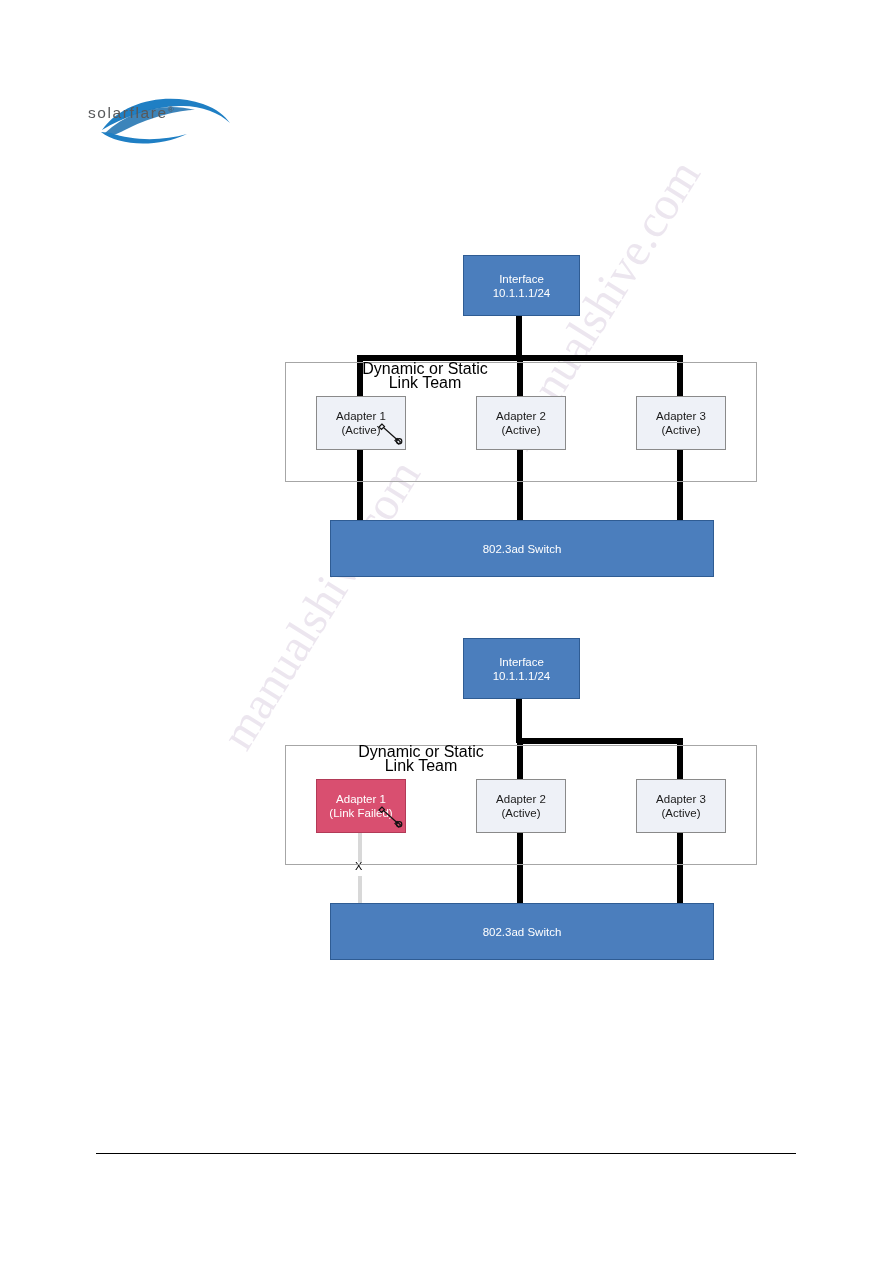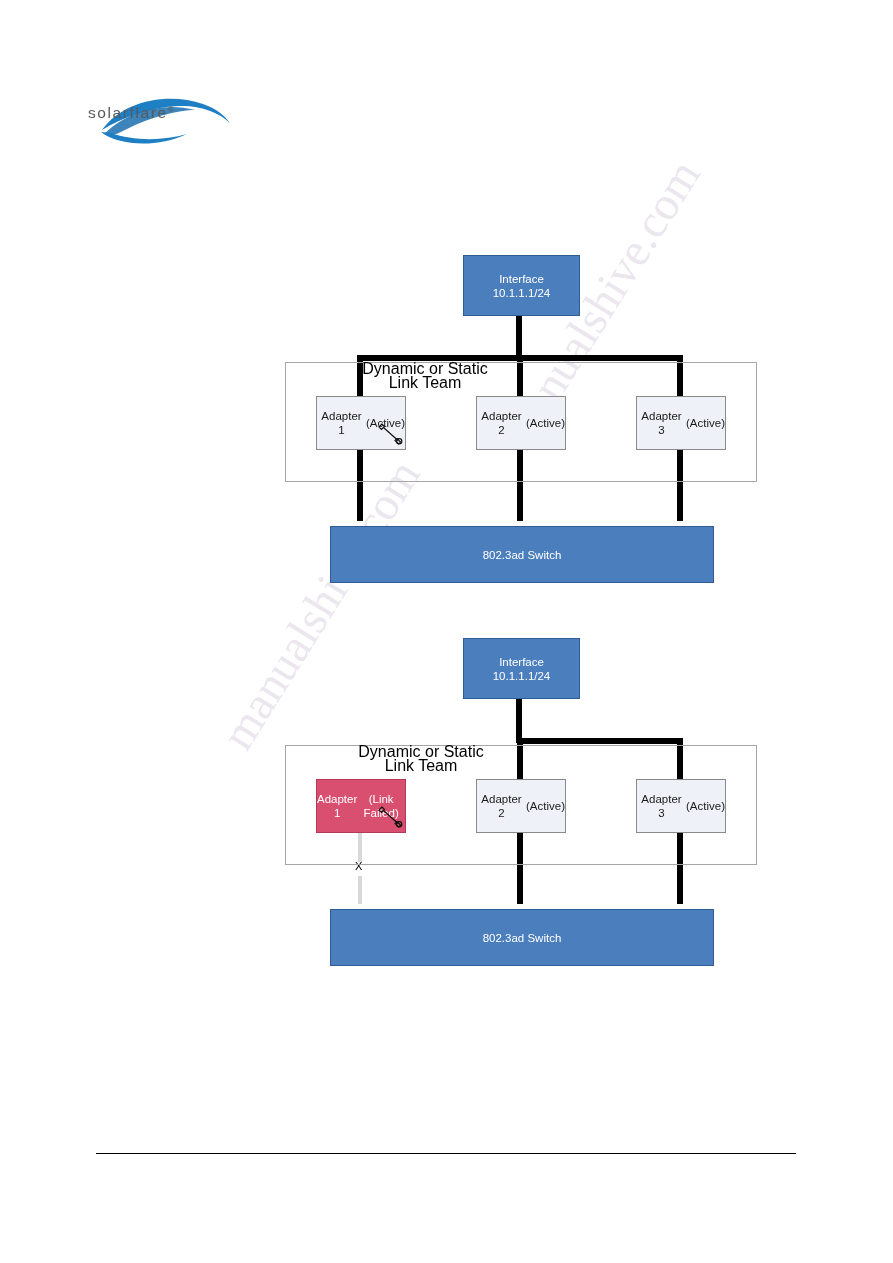--- a/index.html
+++ b/index.html
@@ -51,21 +51,21 @@
     line-height:14px;
     display:flex;flex-direction:column;align-items:center;justify-content:center;
   }
   .switch{
     position:absolute;
     background:#4b7ebd;
     border:1px solid #2f5c93;
     color:#ffffff;
     text-align:center;
     font-size:11.5px;
-    display:flex;align-items:center;justify-content:center;margin-top:6px;
+    display:flex;align-items:center;justify-content:center;
   }
   .teambox{
     position:absolute;
     border:1px solid #a6a6a6;
     background:transparent;
   }
   .teamlabel{
     position:absolute;
     text-align:center;
     font-size:16px;
@@ -73,21 +73,21 @@
     color:#000000;
   }
   .adapter{
     position:absolute;
     background:#eef1f7;
     border:1px solid #8a8a8a;
     text-align:center;
     font-size:11.5px;
     line-height:14px;
     color:#1a1a1a;
-    display:flex;flex-direction:row;align-items:center;justify-content:center;
+    display:flex;flex-direction:column;align-items:center;justify-content:center;
   }
   .adapter.failed{
     background:#d94f70;
     border:1px solid #b23a57;
     color:#ffffff;
   }
   .wrench{position:absolute;}
   .xmark{
     position:absolute;
     font-size:11px;

